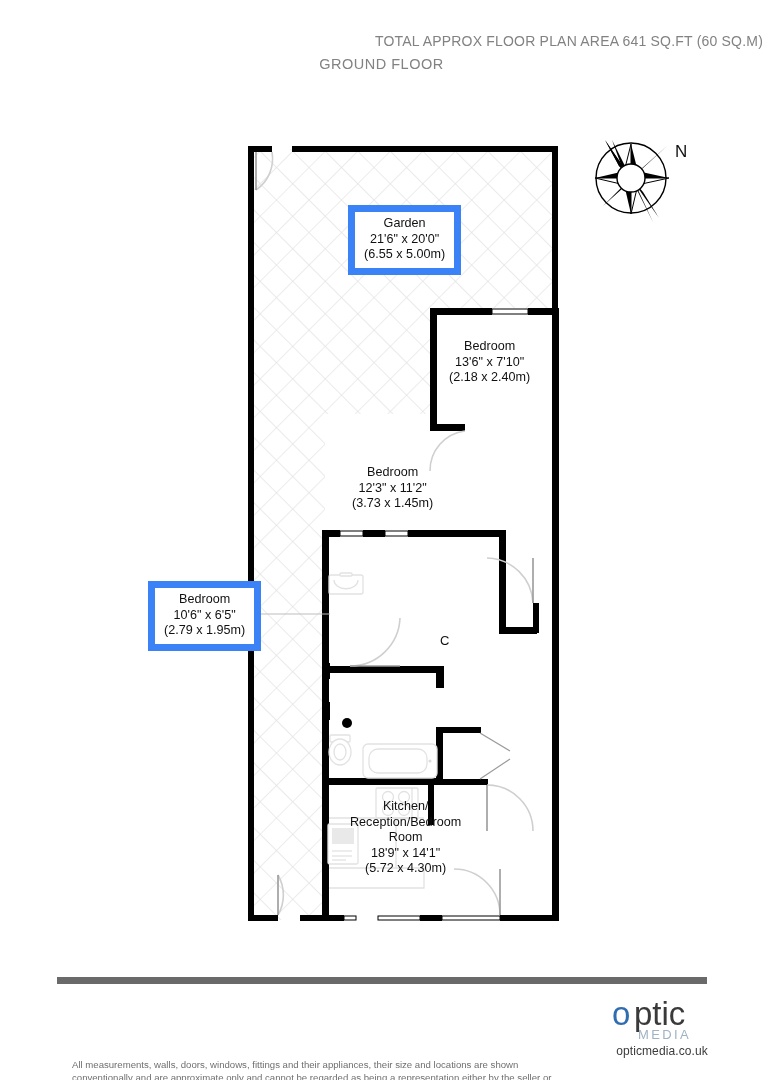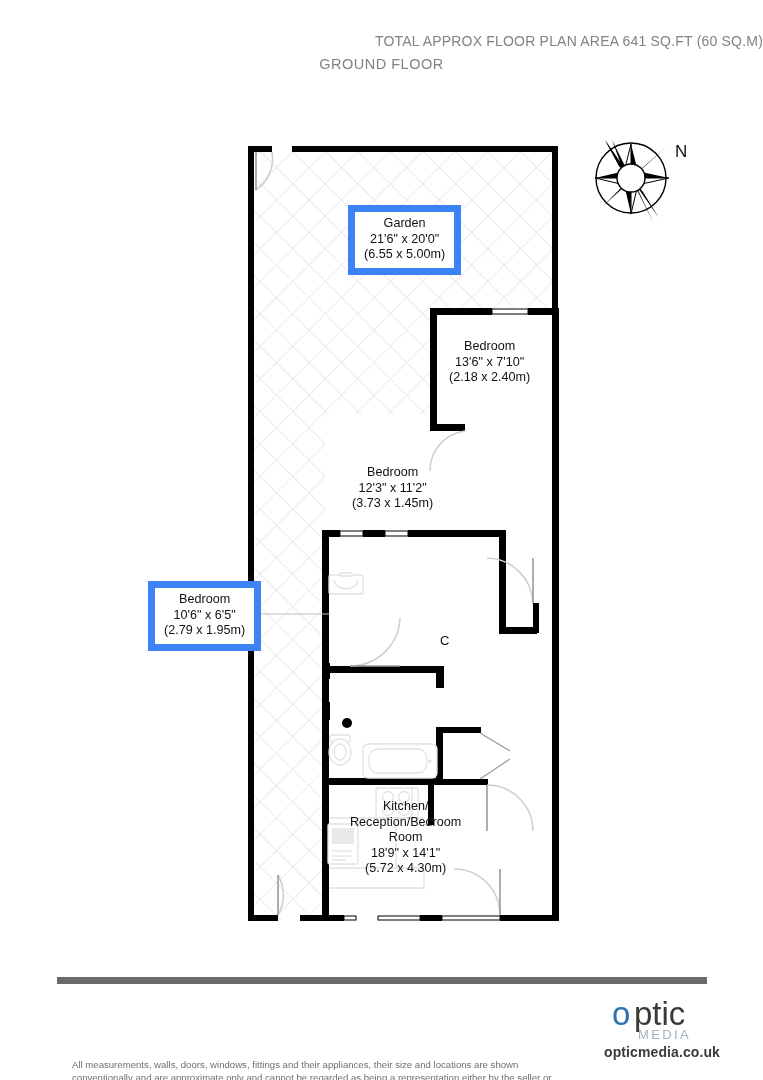--- a/index.html
+++ b/index.html
@@ -111,25 +111,24 @@
     line-height: 13.2px;
     color: #6f6f6f;
   }
   #logo {
     position: absolute;
     left: 602px; top: 995px;
     width: 120px; text-align: center;
   }
   #logo-mark { position: relative; height: 48px; }
   #logo-url {
-    font-size: 14px;
+    font-size: 12px;
     color: #3b3b3b;
     margin-top: 1px;
     letter-spacing: 0.1px;
-    font-weight: bold;
   }
 </style>
 </head>
 <body>
 
 <div id="header">
   <div id="title-area">TOTAL APPROX FLOOR PLAN AREA 641 SQ.FT (60 SQ.M)</div>
   <div id="title-floor">GROUND FLOOR</div>
 </div>
 

